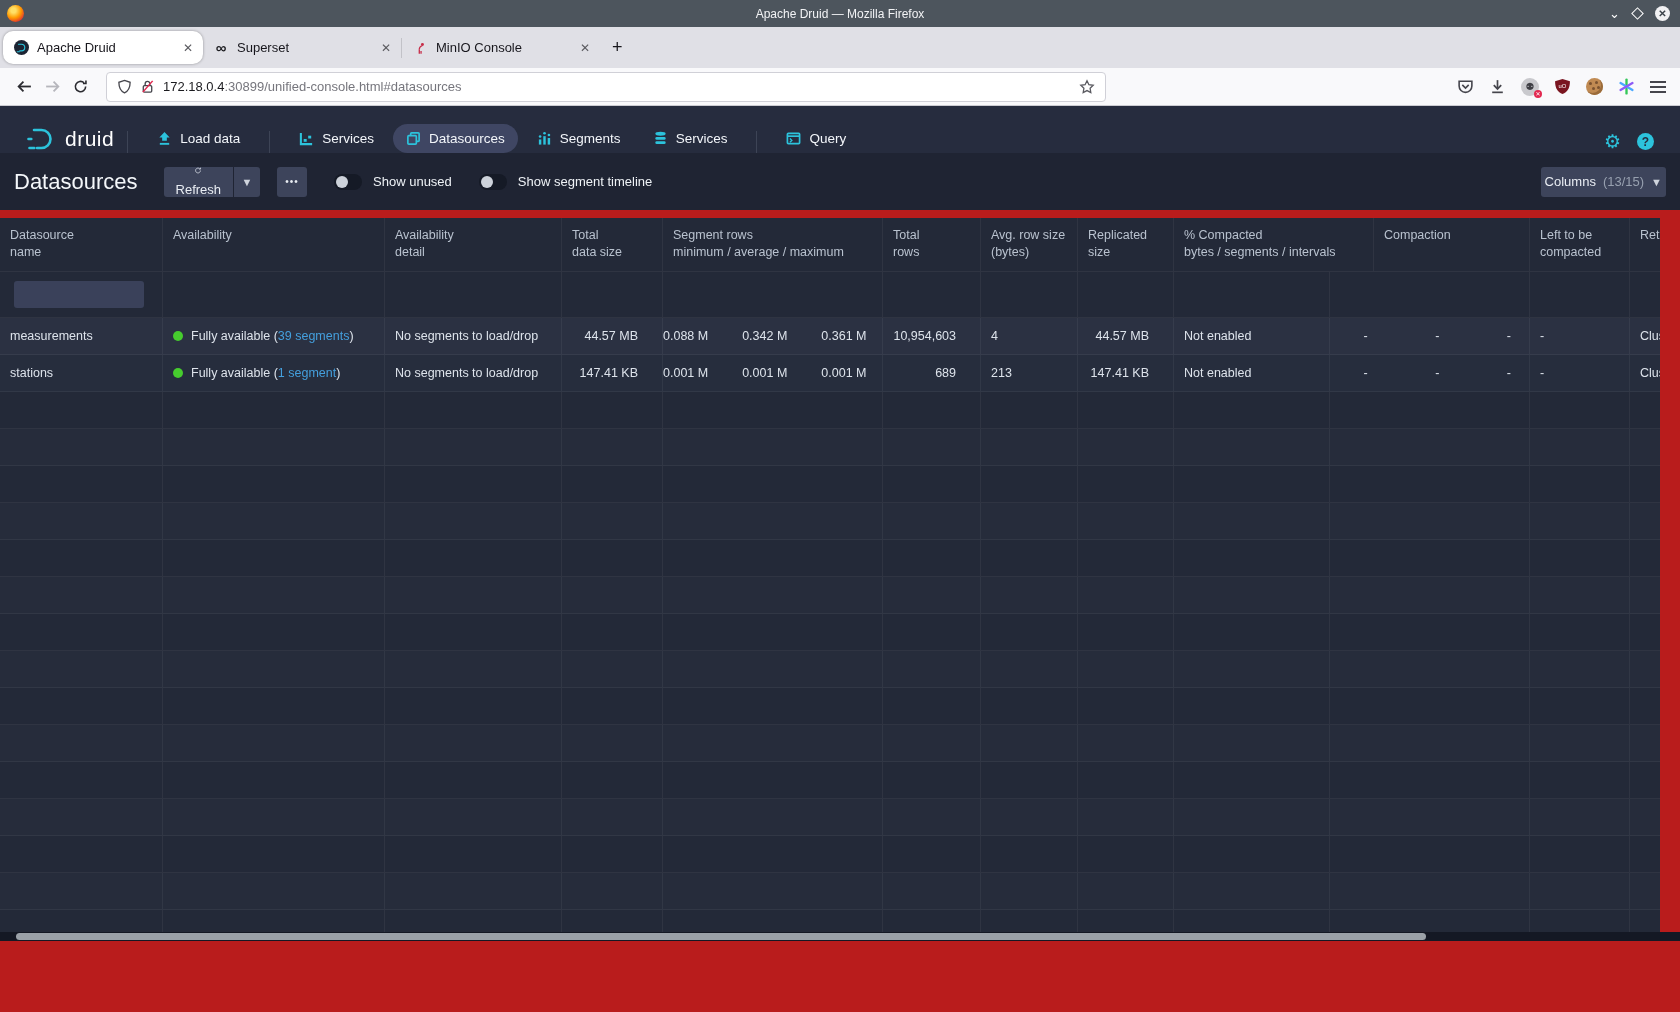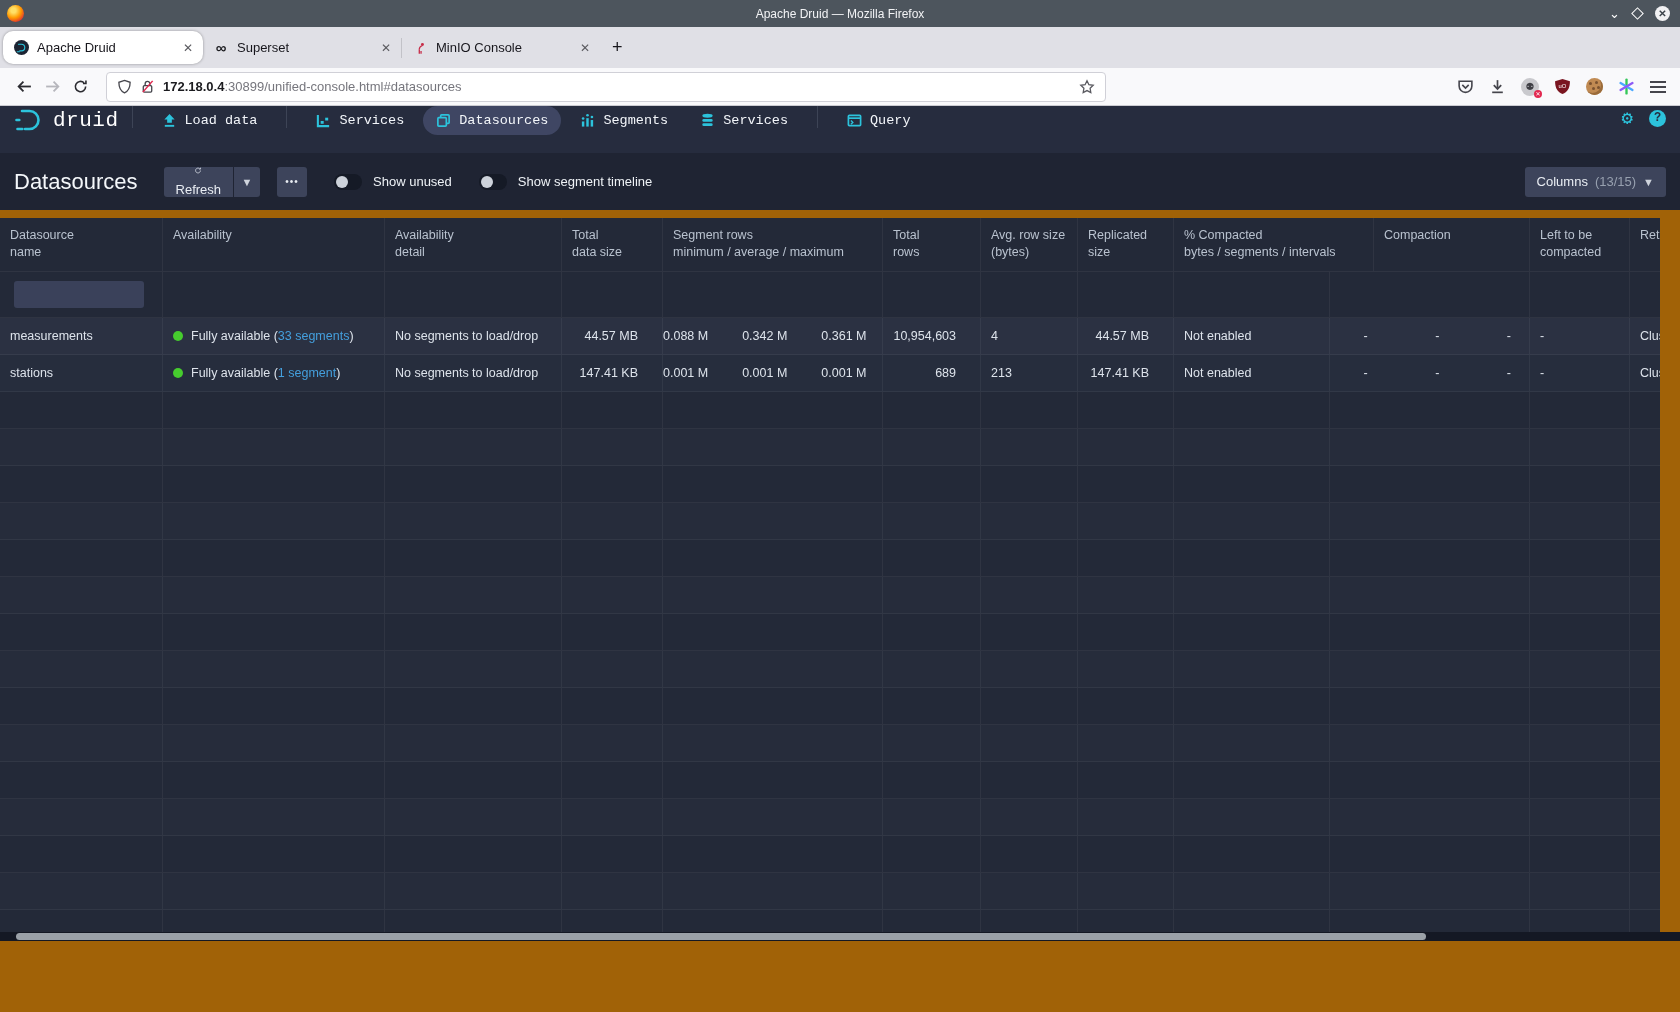--- a/index.html
+++ b/index.html
@@ -1,17 +1,17 @@
 <!DOCTYPE html>
 <html><head>
 <meta charset="utf-8">
 <style>
   * { margin:0; padding:0; box-sizing:border-box; }
   body { font-family:"Liberation Sans", sans-serif; }
-  .screen { width:1680px; height:1012px; position:relative; overflow:hidden; background:#a16207; }
+  .screen { width:1680px; height:1012px; position:relative; overflow:hidden; background:#b91c1c; }
 
   
   .titlebar { height:27px; background:#4d555d; display:flex; align-items:center; position:relative; color:#f2f3f5; font-size:12px; }
   .firefox-logo { width:17px; height:17px; border-radius:50%; margin-left:7px; z-index:2;
     background:radial-gradient(circle at 38% 32%, #ffe066 0 16%, #ff9a00 48%, #e3342f 78%); }
   .window-title { position:absolute; left:0; right:0; text-align:center; }
   .win-controls { margin-left:auto; display:flex; align-items:center; gap:13px; margin-right:10px; z-index:2; }
   .win-min { color:#fff; font-size:13px; line-height:10px; }
   .win-max { width:9px; height:9px; border:1.5px solid #fff; transform:rotate(45deg); }
   .win-close { width:15px; height:15px; border-radius:50%; background:#f1f1f3; color:#3c434a; font-size:10px; font-weight:bold; display:flex; align-items:center; justify-content:center; }
@@ -24,51 +24,51 @@
   .tab-close { margin-left:auto; color:#5b5b60; font-size:12px; }
   .tab-sep { width:1px; height:20px; background:#c2c2c8; margin-bottom:10px; }
   .newtab { font-size:18px; color:#17161c; margin:0 0 10px 12px; }
   .favicon { width:16px; height:16px; flex:0 0 16px; display:flex; align-items:center; justify-content:center; }
   .druid-favicon { width:15px; height:15px; border-radius:50%; background:#1d2433; display:flex; align-items:center; justify-content:center; }
   .superset-glyph { font-weight:bold; font-size:15px; color:#1b1b1f; line-height:14px; }
 
   .toolbar { height:38px; background:#f9f9fb; border-bottom:1px solid #ccccd2; display:flex; align-items:center; padding:0 10px; }
   .navbtn { width:28px; height:28px; display:flex; align-items:center; justify-content:center; border-radius:4px; }
   .urlbar { width:1000px; height:30px; margin-left:12px; background:#ffffff; border:1px solid #d0d0d7; border-radius:4px; display:flex; align-items:center; padding:0 10px; gap:8px; font-size:13px; }
-  .url-host { color:#1b1b1f;font-weight:bold; }
+  .url-host { color:#1b1b1f; }
   .url-rest { color:#76767d; }
   .url-star { margin-left:auto; }
   .toolbar-right { margin-left:auto; display:flex; align-items:center; gap:15px; margin-right:4px; }
   .ext-circle { width:18px; height:18px; border-radius:50%; background:#c9c9cd; position:relative; display:flex; align-items:center; justify-content:center; color:#3e3e44; font-size:10px; }
   .ext-badge { position:absolute; right:-3px; bottom:-2px; width:8px; height:8px; border-radius:50%; background:#e22850; color:#fff; font-size:6px; line-height:8px; text-align:center; }
   .cookie { width:17px; height:17px; border-radius:50%; background:#c08a52; box-shadow: inset -2px -2px 0 #9a6b3a; position:relative; }
   .cookie i { position:absolute; width:3px; height:3px; border-radius:50%; background:#7a5230; }
   .hamburger div { width:16px; height:2px; background:#45454c; margin:3px 0; }
 
   
-  .druid-nav { height:47px; background:#262c3e; display:flex; align-items:flex-start; padding:0 14px;font-family:Liberation Mono, monospace; }
+  .druid-nav { height:47px; background:#262c3e; display:flex; align-items:flex-end; padding:0 26px; }
   .brand { display:flex; align-items:center; gap:9px; color:#fff; font-size:21px; font-weight:300; letter-spacing:.5px; }
   .nav-divider { width:1px; height:22px; background:#3d4456; margin:0 13px; }
   .nav-item { display:flex; align-items:center; gap:8px; color:#f3f6fa; font-size:13.5px; padding:7px 13px; border-radius:16px; margin:0 3px; white-space:nowrap; }
   .nav-item.active { background:#3f4663; }
   .nav-right { margin-left:auto; display:flex; align-items:center; gap:16px; }
   .gear { color:#2cc3dc; font-size:19px; }
   .help-circle { width:17px; height:17px; border-radius:50%; background:#2cc3dc; color:#262c3e; font-size:12px; font-weight:bold; display:flex; align-items:center; justify-content:center; }
 
   
   .view-header { height:57px; background:#1f2433; display:flex; align-items:center; padding:0 14px; }
   .page-title { font-size:22px; color:#f4f7fa; margin-right:26px; }
   .btn { background:#3d445b; color:#e9edf3; font-size:13px; height:30px; display:flex; align-items:center; border-radius:3px; }
   .refresh-main { padding:0 12px; gap:8px; border-radius:3px 0 0 3px;flex-direction:column; }
   .refresh-caret { width:26px; justify-content:center; border-radius:0 3px 3px 0; margin-left:1px; color:#cfd4dc; font-size:11px; }
   .more-btn { width:30px; justify-content:center; margin-left:17px; letter-spacing:1px; font-size:10px; }
   .switchwrap { display:flex; align-items:center; gap:11px; margin-left:27px; font-size:13px; color:#eef2f6; }
   .switch { width:28px; height:16px; background:#151a26; border-radius:8px; position:relative; }
   .knob { width:12px; height:12px; border-radius:50%; background:#cdd2da; position:absolute; left:2px; top:2px; }
-  .columns-btn { margin-left:auto; padding:0 12px; gap:7px; }
+  .columns-btn { margin-left:auto; padding:0 4px; gap:7px; }
   .col-count { color:#97a0af; }
   .caret-glyph { color:#cfd4dc; font-size:11px; }
 
   
   .table-viewport { position:absolute; top:218px; left:0; width:1660px; height:722px; overflow:hidden; background:#232938; }
   .t-inner { width:1780px; }
   .trow { display:flex; border-bottom:1px solid rgba(255,255,255,.055); }
   .cell { border-right:1px solid rgba(255,255,255,.055); padding:0 10px; display:flex; align-items:center; font-size:12.5px; color:#dde3eb; overflow:hidden; white-space:nowrap; }
   .thead { height:54px; }
   .thead .cell { display:block; padding-top:9px; color:#b9c2cf; line-height:17px; font-size:12.5px; }
@@ -372,21 +372,21 @@
           <div class="cell c5"></div>
           <div class="cell c6"></div>
           <div class="cell c7"></div>
           <div class="cell c8"></div>
           <div class="cell c9"></div>
           <div class="cell c10"></div>
           <div class="cell c11"></div>
         </div>
         <div class="trow drow bg-d0">
           <div class="cell c0">measurements</div>
-          <div class="cell c1"><span class="avail-dot" style="background: rgb(70, 204, 46);"></span>Fully available (<a class="seg-link" href="#" style="color: rgb(68, 159, 221);">33 segments</a>)</div>
+          <div class="cell c1"><span class="avail-dot" style="background: rgb(70, 204, 46);"></span>Fully available (<a class="seg-link" href="#" style="color: rgb(68, 159, 221);">39 segments</a>)</div>
           <div class="cell c2">No segments to load/drop</div>
           <div class="cell c3 r-right">44.57 MB</div>
           <div class="cell c4 triple">
             <span>0.088 M</span>
             <span>0.342 M</span>
             <span>0.361 M</span>
           </div>
           <div class="cell c5 r-right">10,954,603</div>
           <div class="cell c6">4</div>
           <div class="cell c7 r-right">44.57 MB</div>

